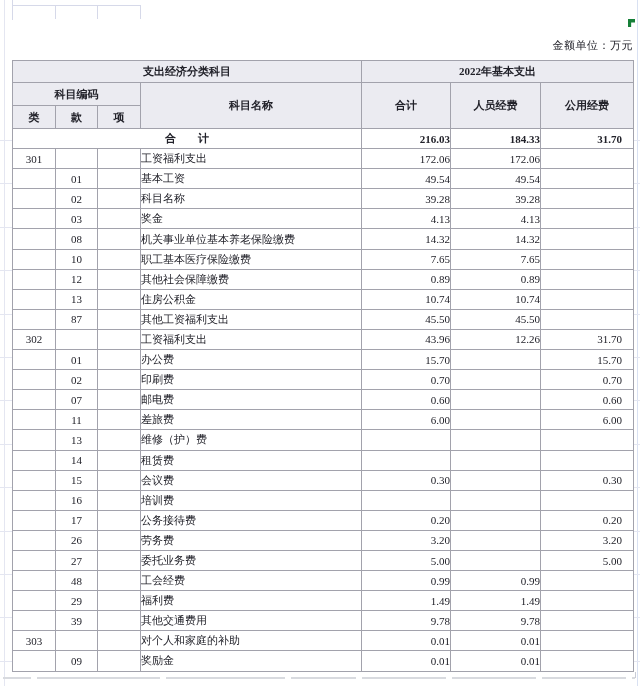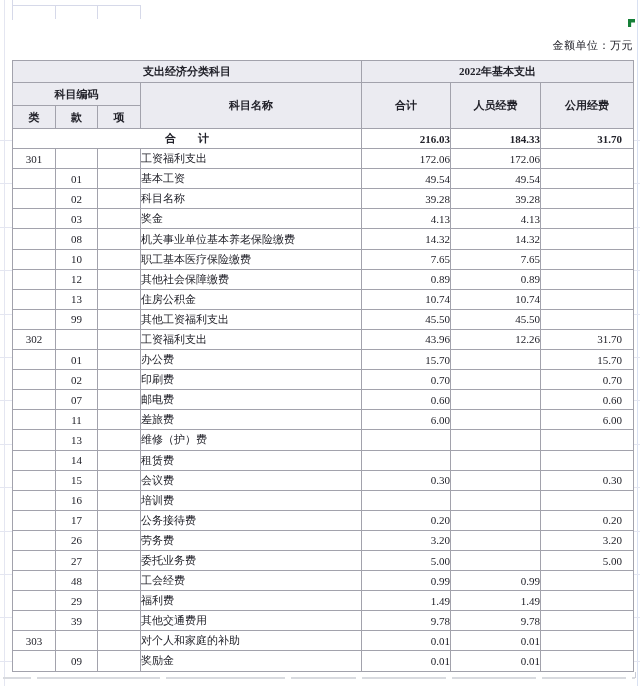--- a/index.html
+++ b/index.html
@@ -205,21 +205,21 @@
           <td class="code"></td>
           <td class="code">13</td>
           <td class="code"></td>
           <td class="name">住房公积金</td>
           <td class="num">10.74</td>
           <td class="num">10.74</td>
           <td class="num last"></td>
         </tr>
         <tr>
           <td class="code"></td>
-          <td class="code">99</td>
+          <td class="code">87</td>
           <td class="code"></td>
           <td class="name">其他工资福利支出</td>
           <td class="num">45.50</td>
           <td class="num">45.50</td>
           <td class="num last"></td>
         </tr>
         <tr>
           <td class="code">302</td>
           <td class="code"></td>
           <td class="code"></td>

